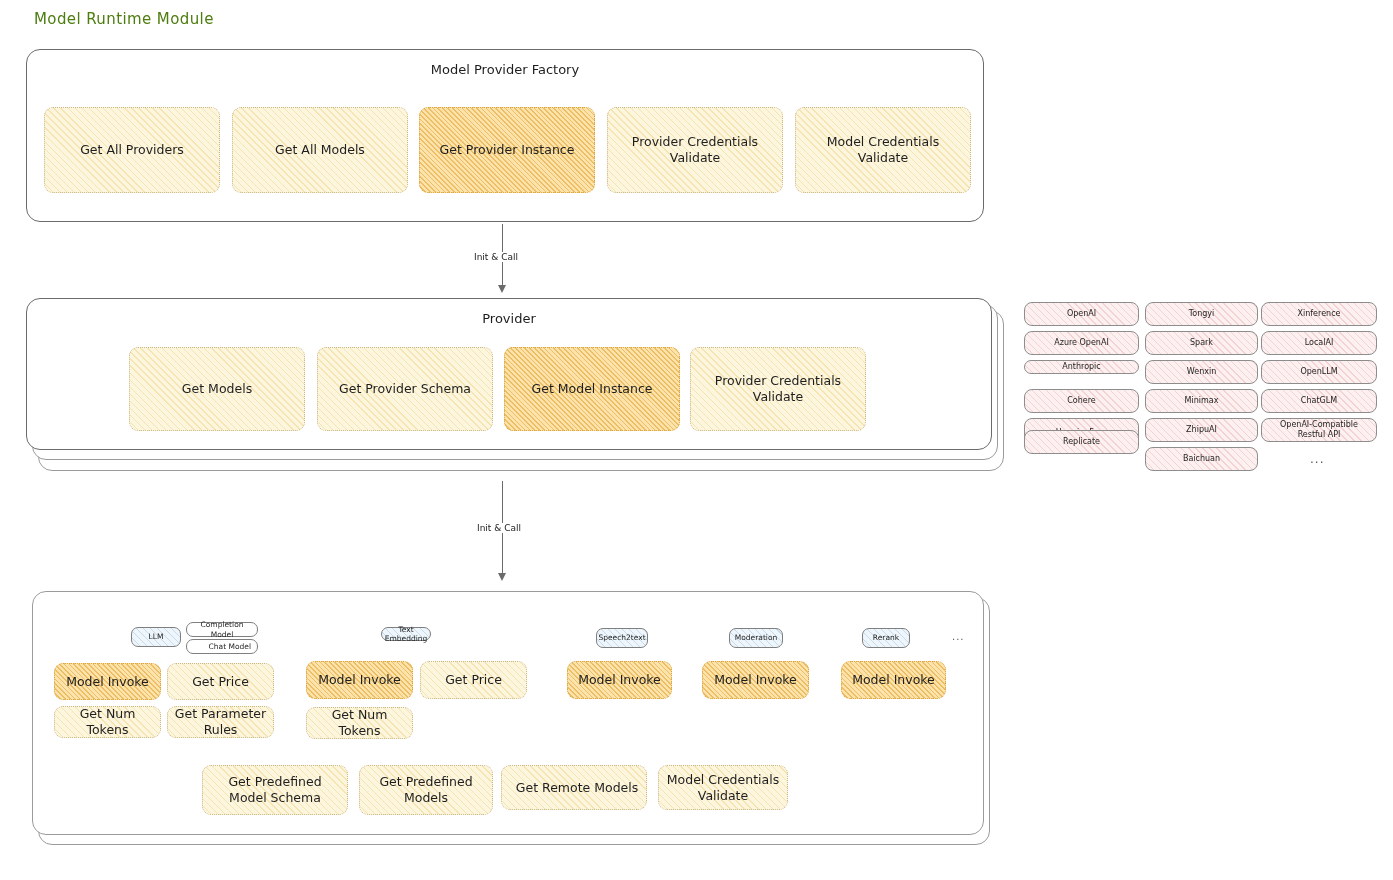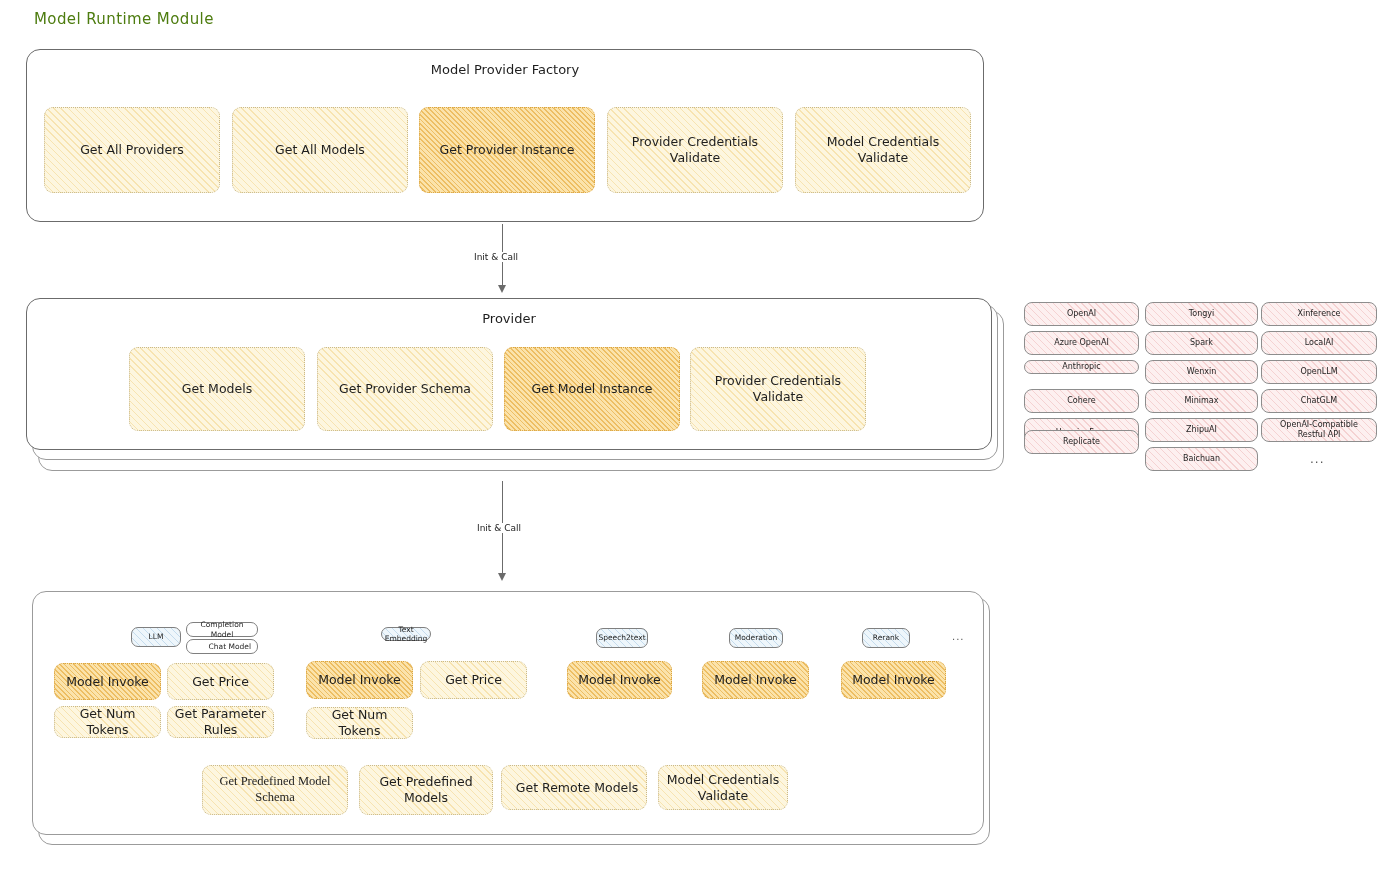--- a/index.html
+++ b/index.html
@@ -276,21 +276,21 @@
       </div>
       <div class="box orange" style="left: 702px; top: 661px; width: 107px; height: 38px;">
         <span>Model Invoke</span>
       </div>
       <div class="box blue" style="left: 862px; top: 628px; width: 48px; height: 20px;">
         <span>Rerank</span>
       </div>
       <div class="box orange" style="left: 841px; top: 661px; width: 105px; height: 38px;">
         <span>Model Invoke</span>
       </div>
-      <div class="box yellow" style="left: 202px; top: 765px; width: 146px; height: 50px; font-family: Liberation Serif, serif;">
+      <div class="box yellow" style="left: 202px; top: 765px; width: 146px; height: 50px;">
         <span>Get Predefined Model Schema</span>
       </div>
       <div class="box yellow" style="left: 359px; top: 765px; width: 134px; height: 50px;">
         <span>Get Predefined Models</span>
       </div>
       <div class="box yellow" style="left: 501px; top: 765px; width: 146px; height: 45px; padding-left: 12px;">
         <span>Get Remote Models</span>
       </div>
       <div class="box yellow" style="left: 658px; top: 765px; width: 130px; height: 45px;">
         <span>Model Credentials Validate</span>

